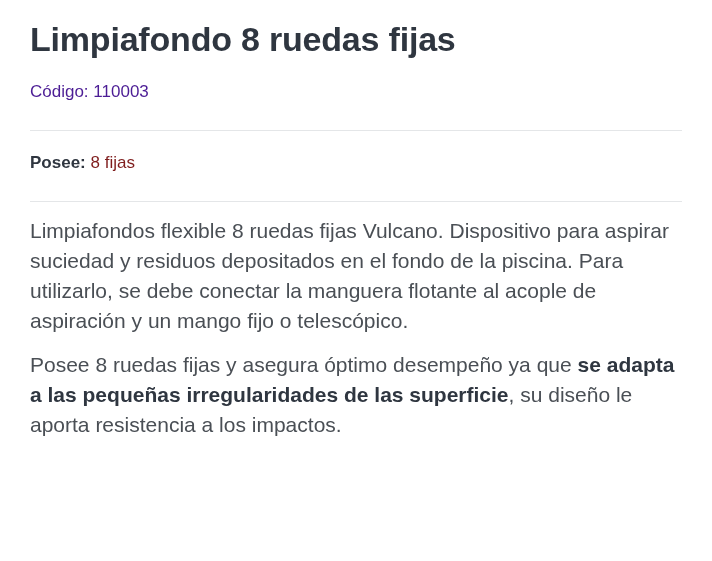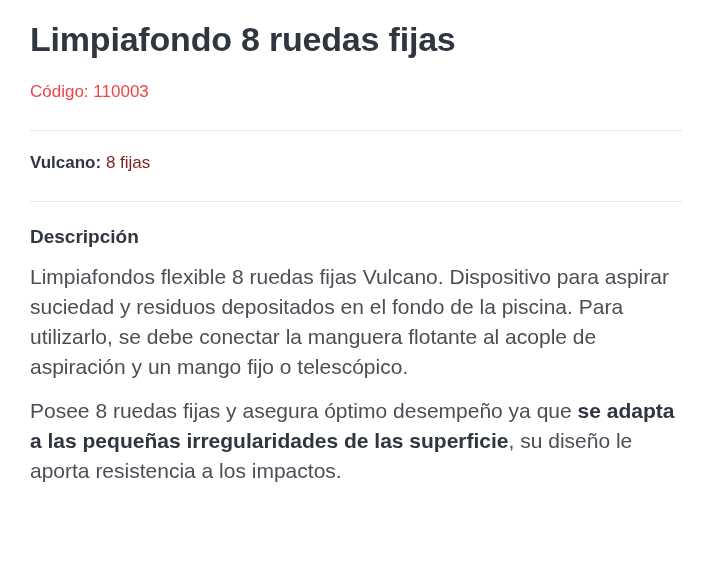--- a/index.html
+++ b/index.html
@@ -22,21 +22,21 @@
   .product-title {
     font-size: 34px;
     line-height: 42px;
     font-weight: bold;
     color: #2f3640;
     margin: 0 0 0 0;
     letter-spacing: -0.2px;
   }
   .product-code {
     font-size: 17px;
-    color: #ef4444;
+    color: #4c1d95;
     margin-top: 22px;
     margin-bottom: 4px;
   }
   .divider {
     border: none;
     border-top: 1px solid #e4e6e8;
     margin: 28px 0 0 0;
     width: 100%;
   }
   .spec-row {
@@ -77,27 +77,26 @@
 
 <div class="page">
 
   <h1 class="product-title">Limpiafondo 8 ruedas fijas</h1>
 
   <div class="product-code">Código: 110003</div>
 
   <hr class="divider">
 
   <div class="spec-row">
-    <span class="spec-label">Vulcano:</span>
+    <span class="spec-label">Posee:</span>
     <span class="spec-value">8 fijas</span>
   </div>
 
   <hr class="divider">
 
-  <h2 class="section-heading">Descripción</h2>
 
   <p class="body-paragraph">Limpiafondos flexible 8 ruedas fijas Vulcano. Dispositivo para aspirar suciedad y residuos depositados en el fondo de la piscina. Para utilizarlo, se debe conectar la manguera flotante al acople de aspiración y un mango fijo o telescópico.</p>
 
   <p class="body-paragraph second">
     <span>Posee 8 ruedas fijas y asegura óptimo desempeño ya que </span><span class="strong-inline">se adapta a las pequeñas irregularidades de las superficie</span><span>, su diseño le aporta resistencia a los impactos.</span>
   </p>
 
 </div>
 
 </body></html>

